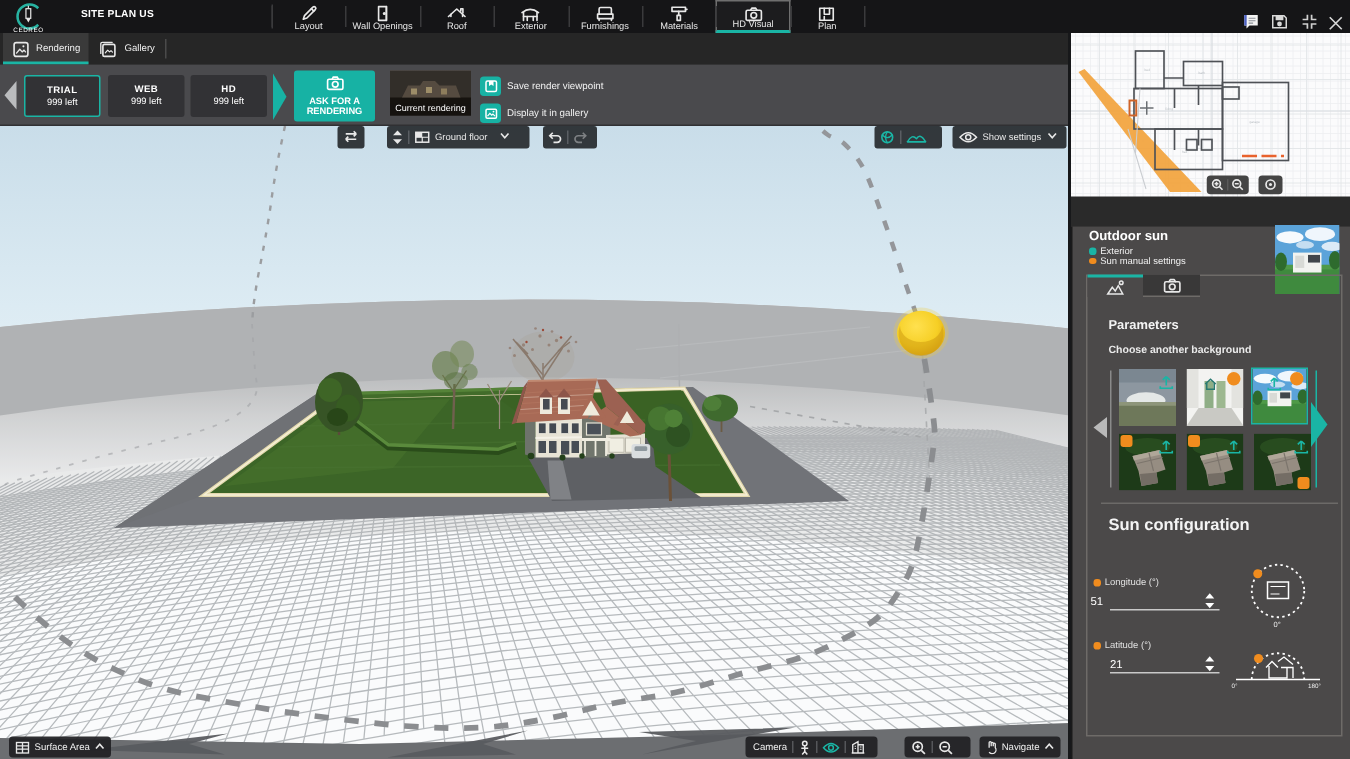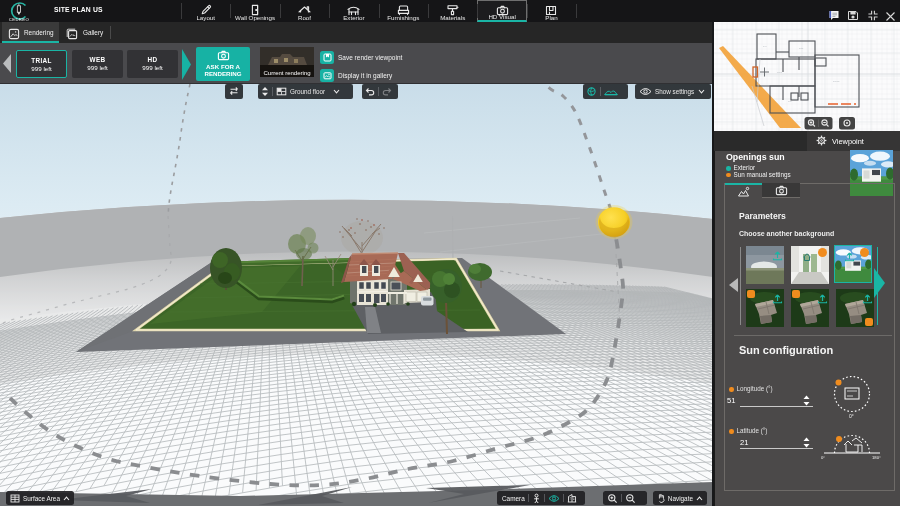--- a/index.html
+++ b/index.html
@@ -951,42 +951,23 @@
       <circle cx="111.5" cy="100.5" r="2.6"></circle>
               <line x1="113.5" y1="102.5" x2="115.5" y2="104.5"></line>
       <path d="M110.2,100.5 L112.8,100.5"></path>
     </g>
     <rect x="126" y="95" width="16" height="12.5" rx="2.5" fill="#3a3a3a" opacity="0.95"></rect>
     <circle cx="134" cy="101" r="3" fill="none" stroke="#e8e8e8" stroke-width="1.1"></circle>
     <circle cx="134" cy="101" r="1" fill="#e8e8e8"></circle>
   </g>
 </svg></div>
     <div id="ptabs">
-      <div class="ptab" style="left:94px;width:93px;background:#363535;">
-        <span class="gl"><svg width="11" height="11" viewBox="0 0 11 11">
-              <g fill="none" stroke="#e8e8e8">
-                <circle cx="5.5" cy="5.5" r="2.9" stroke-width="1.1"></circle>
-                <circle cx="5.5" cy="5.5" r="0.9" stroke-width="0.9"></circle>
-                <g stroke-width="1.3">
-                  <line x1="5.5" y1="0.6" x2="5.5" y2="2.2"></line>
-                  <line x1="5.5" y1="8.8" x2="5.5" y2="10.4"></line>
-                  <line x1="0.6" y1="5.5" x2="2.2" y2="5.5"></line>
-                  <line x1="8.8" y1="5.5" x2="10.4" y2="5.5"></line>
-                  <line x1="2.1" y1="2.1" x2="3.2" y2="3.2"></line>
-                  <line x1="7.8" y1="7.8" x2="8.9" y2="8.9"></line>
-                  <line x1="8.9" y1="2.1" x2="7.8" y2="3.2"></line>
-                  <line x1="3.2" y1="7.8" x2="2.1" y2="8.9"></line>
-                </g>
-              </g>
-            </svg></span>
-          <span class="pl">Viewpoint</span>
-      </div>
     </div>
     <div id="pbody">
-      <div class="osun">Openings sun</div>
+      <div class="osun">Outdoor sun</div>
       <div class="bullet" style="left:11px;top:14px;"><span class="dot" style="background:#1ab5a5;"></span>Exterior</div>
       <div class="bullet" style="left:11px;top:20.5px;"><span class="dot" style="background:#f08c1e;"></span>Sun manual settings</div>
       <div class="abs" style="left:135px;top:-1px;width:43px;height:46px;"><svg width="43" height="46" viewBox="0 0 43 45" preserveAspectRatio="none">
   <rect width="43" height="45" fill="#5ba3d9"></rect>
   <ellipse cx="10" cy="8" rx="9" ry="4" fill="#ffffff" opacity="0.95"></ellipse>
   <ellipse cx="30" cy="6" rx="10" ry="4.5" fill="#ffffff" opacity="0.9"></ellipse>
   <ellipse cx="38" cy="14" rx="7" ry="3" fill="#f2f7fb" opacity="0.85"></ellipse>
   <ellipse cx="20" cy="13" rx="6" ry="2.5" fill="#f2f7fb" opacity="0.7"></ellipse>
   <rect x="0" y="26" width="43" height="19" fill="#3f8a3e"></rect>
   <rect x="0" y="26" width="43" height="3" fill="#4f9a48"></rect>

